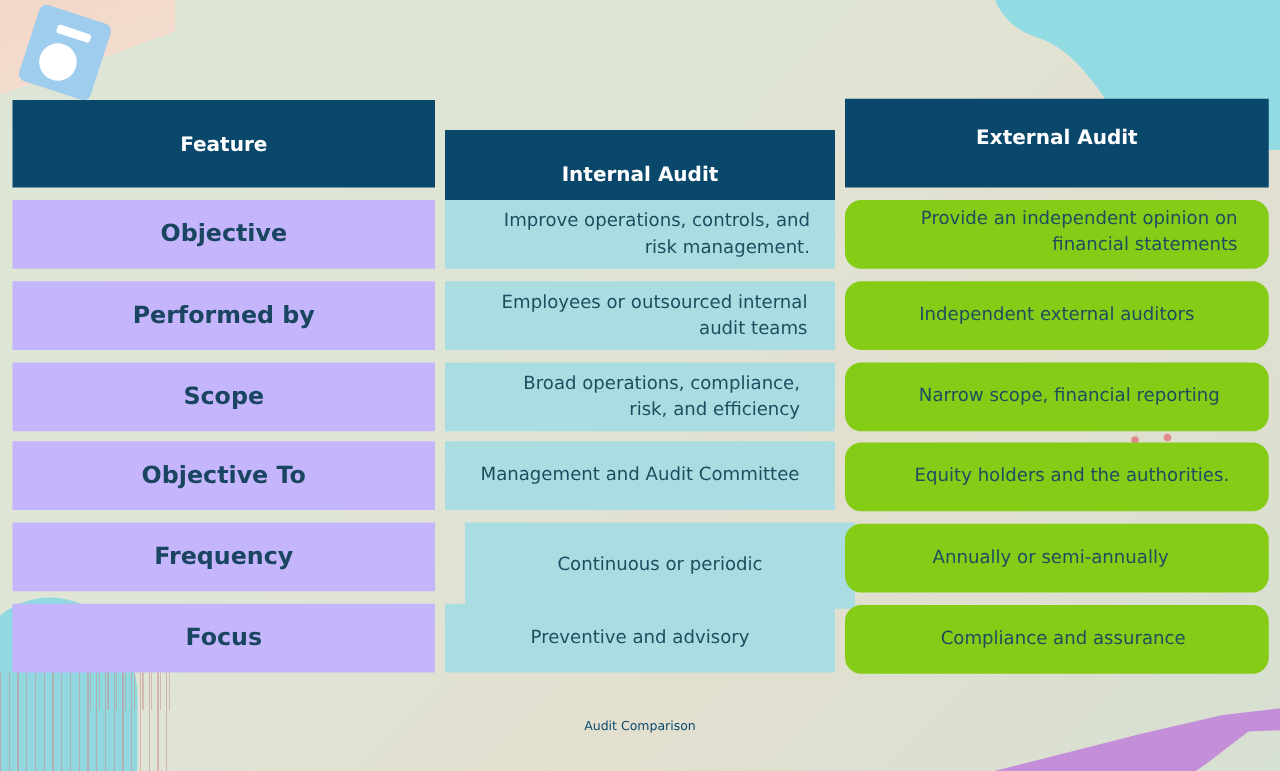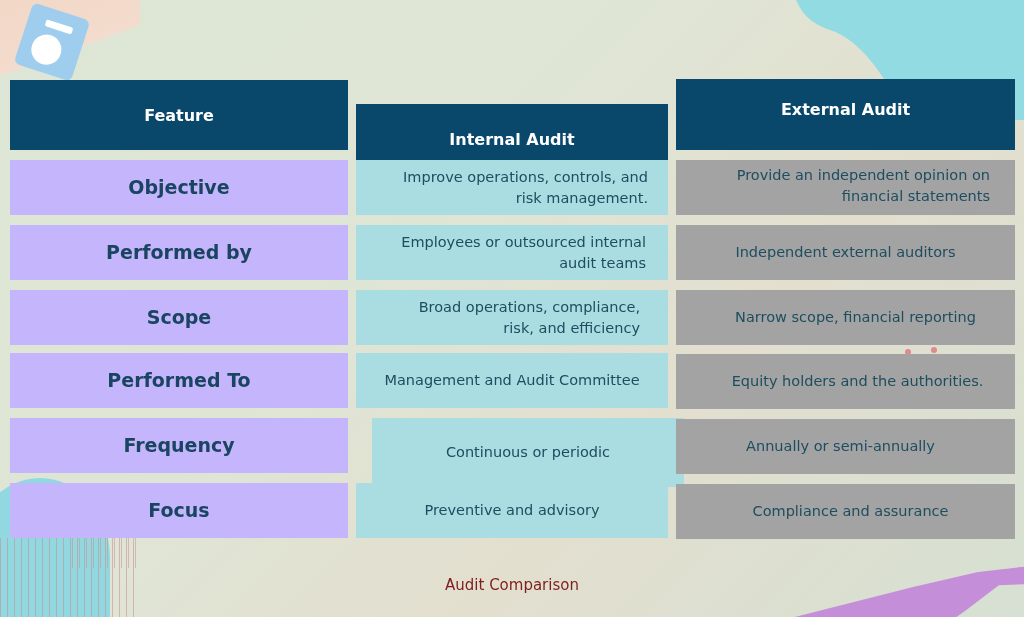--- a/index.html
+++ b/index.html
@@ -53,24 +53,24 @@
     text-align: right;
     font-size: 14.5px; line-height: 21px;
     color: #1e4d60;
   }
   .hdr {
     background: #09476b; color: #ffffff;
     font-weight: bold; font-size: 16px;
   }
   .c1 { background: #c4b5fd; font-weight: bold; color: #1a4560; font-size: 19px; }
   .c2 { background: #a9dde2; }
-  .c3 { background: #a3a3a3; }
+  .c3 { background: #84cc16; border-radius: 13px; }
   .caption {
     position: absolute; left: 0; width: 1024px; top: 576px;
-    text-align: center; font-size: 15px; color: #7f1d1d;
+    text-align: center; font-size: 10px; color: #0c4a6e;
   }
 </style>
 </head>
 <body>
 
 <div class="bg-shape peach-corner"></div>
 <div class="bg-shape notepad">
   <div class="bar"></div>
     <div class="circle"></div>
 </div>
@@ -95,21 +95,21 @@
   <div class="cell c3" style="left:676px;top:160px;width:339px;height:55px;padding:0 25px 4px;">Provide an independent opinion on financial statements</div>
 
   <div class="cell c1" style="left:10px;top:225px;width:338px;height:55px;">Performed by</div>
   <div class="cell c2" style="left:356px;top:225px;width:312px;height:55px;padding:0 22px;">Employees or outsourced internal audit teams</div>
   <div class="cell c3" style="left:676px;top:225px;width:339px;height:55px;">Independent external auditors</div>
 
   <div class="cell c1" style="left:10px;top:290px;width:338px;height:55px;">Scope</div>
   <div class="cell c2" style="left:356px;top:290px;width:312px;height:55px;padding:0 28px;">Broad operations, compliance, risk, and efficiency</div>
   <div class="cell c3" style="left:676px;top:290px;width:339px;height:55px;padding-left:20px;">Narrow scope, financial reporting</div>
 
-  <div class="cell c1" style="left:10px;top:353px;width:338px;height:55px;">Performed To</div>
+  <div class="cell c1" style="left:10px;top:353px;width:338px;height:55px;">Objective To</div>
   <div class="cell c2" style="left:356px;top:353px;width:312px;height:55px;">Management and Audit Committee</div>
   <div class="cell c3" style="left:676px;top:354px;width:339px;height:55px;padding-left:24px;">Equity holders and the authorities.</div>
 
   <div class="cell c1" style="left:10px;top:418px;width:338px;height:55px;">Frequency</div>
   <div class="cell c2" style="left:372px;top:418px;width:312px;height:69px;">Continuous or periodic</div>
   <div class="cell c3" style="left:676px;top:419px;width:339px;height:55px;padding-right:10px;">Annually or semi-annually</div>
 
   <div class="cell c1" style="left:10px;top:483px;width:338px;height:55px;">Focus</div>
   <div class="cell c2" style="left:356px;top:483px;width:312px;height:55px;">Preventive and advisory</div>
   <div class="cell c3" style="left:676px;top:484px;width:339px;height:55px;padding-left:10px;">Compliance and assurance</div>

